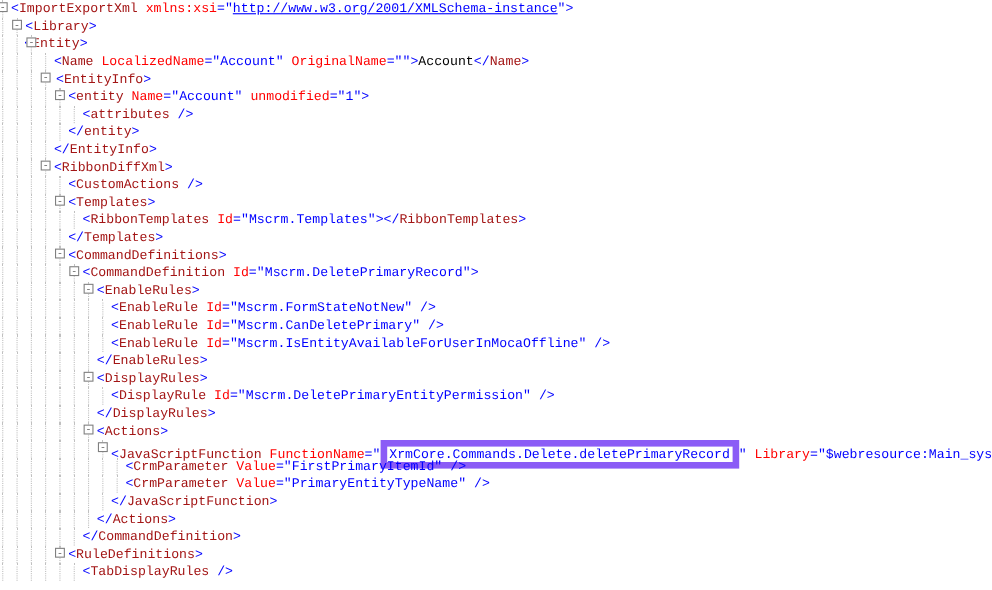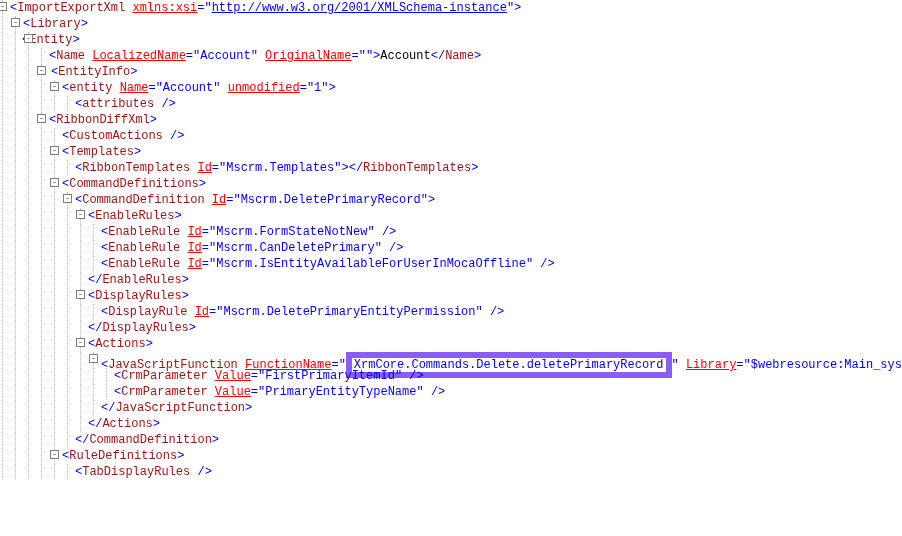--- a/index.html
+++ b/index.html
@@ -20,21 +20,21 @@
     position: relative;
   }
   .guide {
     position: absolute;
     left: 0; top: 0; bottom: 0;
     border-left: 1px dotted #c0c0c0;
     pointer-events: none;
   }
   .punct  { color: #0000ff; }
   .tag    { color: #a31515; }
-  .attr   { color: #ff0000; text-decoration: underline; }
+  .attr   { color: #ff0000; }
   .value  { color: #0000ff; }
   .string-link { color: #0000ff; text-decoration: underline; }
   .text   { color: #000000; }
   .highlight {
     border: 6px solid #8b5cf6;
     padding: 0px 2px;
     display: inline-block;
     line-height: 14px;
   }
   .minus {
@@ -54,24 +54,27 @@
 <body>
 
 <div id="code-container">
     <div class="line"><span class="guide" style="left: 2px;"></span><span class="minus" style="left: -2px;">-</span><span style="margin-left: 8px;"><span class="punct">&lt;</span><span class="tag">ImportExportXml</span><span class="text"> </span><span class="attr">xmlns:xsi</span><span class="punct">=</span><span class="punct">"</span><span class="string-link">http://www.w3.org/2001/XMLSchema-instance</span><span class="punct">"</span><span class="punct">&gt;</span></span></div>
     <div class="line"><span class="guide" style="left: 2px;"></span><span class="guide" style="left: 15px;"></span><span class="minus" style="left: 11px;">-</span><span style="margin-left: 21px;"><span class="punct">&lt;</span><span class="tag">Library</span><span class="punct">&gt;</span></span></div>
     <div class="line"><span class="guide" style="left: 2px;"></span><span class="guide" style="left: 15px;"></span><span class="guide" style="left: 28px;"></span><span class="minus" style="left: 24px;">-</span><span style="margin-left: 20px;"><span class="punct">&lt;</span><span class="tag">Entity</span><span class="punct">&gt;</span></span></div>
     <div class="line"><span class="guide" style="left: 2px;"></span><span class="guide" style="left: 15px;"></span><span class="guide" style="left: 28px;"></span><span class="guide" style="left: 41px;"></span><span style="margin-left: 47px;"><span class="punct">&lt;</span><span class="tag">Name</span><span class="text"> </span><span class="attr">LocalizedName</span><span class="punct">=</span><span class="punct">"</span><span class="value">Account</span><span class="punct">"</span><span class="text"> </span><span class="attr">OriginalName</span><span class="punct">=</span><span class="punct">"</span><span class="punct">"</span><span class="punct">&gt;</span><span class="text">Account</span><span class="punct">&lt;/</span><span class="tag">Name</span><span class="punct">&gt;</span></span></div>
     <div class="line"><span class="guide" style="left: 2px;"></span><span class="guide" style="left: 15px;"></span><span class="guide" style="left: 28px;"></span><span class="guide" style="left: 41px;"></span><span class="minus" style="left: 37px;">-</span><span style="margin-left: 49px;"><span class="punct">&lt;</span><span class="tag">EntityInfo</span><span class="punct">&gt;</span></span></div>
     <div class="line"><span class="guide" style="left: 2px;"></span><span class="guide" style="left: 15px;"></span><span class="guide" style="left: 28px;"></span><span class="guide" style="left: 41px;"></span><span class="guide" style="left: 54px;"></span><span class="minus" style="left: 50px;">-</span><span style="margin-left: 60px;"><span class="punct">&lt;</span><span class="tag">entity</span><span class="text"> </span><span class="attr">Name</span><span class="punct">=</span><span class="punct">"</span><span class="value">Account</span><span class="punct">"</span><span class="text"> </span><span class="attr">unmodified</span><span class="punct">=</span><span class="punct">"</span><span class="value">1</span><span class="punct">"</span><span class="punct">&gt;</span></span></div>
     <div class="line"><span class="guide" style="left: 2px;"></span><span class="guide" style="left: 15px;"></span><span class="guide" style="left: 28px;"></span><span class="guide" style="left: 41px;"></span><span class="guide" style="left: 54px;"></span><span class="guide" style="left: 67px;"></span><span style="margin-left: 73px;"><span class="punct">&lt;</span><span class="tag">attributes</span><span class="text"> </span><span class="punct">/&gt;</span></span></div>
+    <div class="line"><span class="guide" style="left: 2px;"></span><span class="guide" style="left: 15px;"></span><span class="guide" style="left: 28px;"></span><span class="guide" style="left: 41px;"></span><span class="guide" style="left: 54px;"></span><span style="margin-left: 60px;"><span class="punct">&lt;/</span><span class="tag">entity</span><span class="punct">&gt;</span></span></div>
+    <div class="line"><span class="guide" style="left: 2px;"></span><span class="guide" style="left: 15px;"></span><span class="guide" style="left: 28px;"></span><span class="guide" style="left: 41px;"></span><span style="margin-left: 47px;"><span class="punct">&lt;/</span><span class="tag">EntityInfo</span><span class="punct">&gt;</span></span></div>
     <div class="line"><span class="guide" style="left: 2px;"></span><span class="guide" style="left: 15px;"></span><span class="guide" style="left: 28px;"></span><span class="guide" style="left: 41px;"></span><span class="minus" style="left: 37px;">-</span><span style="margin-left: 47px;"><span class="punct">&lt;</span><span class="tag">RibbonDiffXml</span><span class="punct">&gt;</span></span></div>
     <div class="line"><span class="guide" style="left: 2px;"></span><span class="guide" style="left: 15px;"></span><span class="guide" style="left: 28px;"></span><span class="guide" style="left: 41px;"></span><span class="guide" style="left: 54px;"></span><span style="margin-left: 60px;"><span class="punct">&lt;</span><span class="tag">CustomActions</span><span class="text"> </span><span class="punct">/&gt;</span></span></div>
     <div class="line"><span class="guide" style="left: 2px;"></span><span class="guide" style="left: 15px;"></span><span class="guide" style="left: 28px;"></span><span class="guide" style="left: 41px;"></span><span class="guide" style="left: 54px;"></span><span class="minus" style="left: 50px;">-</span><span style="margin-left: 60px;"><span class="punct">&lt;</span><span class="tag">Templates</span><span class="punct">&gt;</span></span></div>
     <div class="line"><span class="guide" style="left: 2px;"></span><span class="guide" style="left: 15px;"></span><span class="guide" style="left: 28px;"></span><span class="guide" style="left: 41px;"></span><span class="guide" style="left: 54px;"></span><span class="guide" style="left: 67px;"></span><span style="margin-left: 73px;"><span class="punct">&lt;</span><span class="tag">RibbonTemplates</span><span class="text"> </span><span class="attr">Id</span><span class="punct">=</span><span class="punct">"</span><span class="value">Mscrm.Templates</span><span class="punct">"</span><span class="punct">&gt;&lt;/</span><span class="tag">RibbonTemplates</span><span class="punct">&gt;</span></span></div>
+    <div class="line"><span class="guide" style="left: 2px;"></span><span class="guide" style="left: 15px;"></span><span class="guide" style="left: 28px;"></span><span class="guide" style="left: 41px;"></span><span class="guide" style="left: 54px;"></span><span style="margin-left: 60px;"><span class="punct">&lt;/</span><span class="tag">Templates</span><span class="punct">&gt;</span></span></div>
     <div class="line"><span class="guide" style="left: 2px;"></span><span class="guide" style="left: 15px;"></span><span class="guide" style="left: 28px;"></span><span class="guide" style="left: 41px;"></span><span class="guide" style="left: 54px;"></span><span class="minus" style="left: 50px;">-</span><span style="margin-left: 60px;"><span class="punct">&lt;</span><span class="tag">CommandDefinitions</span><span class="punct">&gt;</span></span></div>
     <div class="line"><span class="guide" style="left: 2px;"></span><span class="guide" style="left: 15px;"></span><span class="guide" style="left: 28px;"></span><span class="guide" style="left: 41px;"></span><span class="guide" style="left: 54px;"></span><span class="guide" style="left: 67px;"></span><span class="minus" style="left: 63px;">-</span><span style="margin-left: 73px;"><span class="punct">&lt;</span><span class="tag">CommandDefinition</span><span class="text"> </span><span class="attr">Id</span><span class="punct">=</span><span class="punct">"</span><span class="value">Mscrm.DeletePrimaryRecord</span><span class="punct">"</span><span class="punct">&gt;</span></span></div>
     <div class="line"><span class="guide" style="left: 2px;"></span><span class="guide" style="left: 15px;"></span><span class="guide" style="left: 28px;"></span><span class="guide" style="left: 41px;"></span><span class="guide" style="left: 54px;"></span><span class="guide" style="left: 67px;"></span><span class="guide" style="left: 80px;"></span><span class="minus" style="left: 76px;">-</span><span style="margin-left: 86px;"><span class="punct">&lt;</span><span class="tag">EnableRules</span><span class="punct">&gt;</span></span></div>
     <div class="line"><span class="guide" style="left: 2px;"></span><span class="guide" style="left: 15px;"></span><span class="guide" style="left: 28px;"></span><span class="guide" style="left: 41px;"></span><span class="guide" style="left: 54px;"></span><span class="guide" style="left: 67px;"></span><span class="guide" style="left: 80px;"></span><span class="guide" style="left: 93px;"></span><span style="margin-left: 99px;"><span class="punct">&lt;</span><span class="tag">EnableRule</span><span class="text"> </span><span class="attr">Id</span><span class="punct">=</span><span class="punct">"</span><span class="value">Mscrm.FormStateNotNew</span><span class="punct">"</span><span class="text"> </span><span class="punct">/&gt;</span></span></div>
     <div class="line"><span class="guide" style="left: 2px;"></span><span class="guide" style="left: 15px;"></span><span class="guide" style="left: 28px;"></span><span class="guide" style="left: 41px;"></span><span class="guide" style="left: 54px;"></span><span class="guide" style="left: 67px;"></span><span class="guide" style="left: 80px;"></span><span class="guide" style="left: 93px;"></span><span style="margin-left: 99px;"><span class="punct">&lt;</span><span class="tag">EnableRule</span><span class="text"> </span><span class="attr">Id</span><span class="punct">=</span><span class="punct">"</span><span class="value">Mscrm.CanDeletePrimary</span><span class="punct">"</span><span class="text"> </span><span class="punct">/&gt;</span></span></div>
     <div class="line"><span class="guide" style="left: 2px;"></span><span class="guide" style="left: 15px;"></span><span class="guide" style="left: 28px;"></span><span class="guide" style="left: 41px;"></span><span class="guide" style="left: 54px;"></span><span class="guide" style="left: 67px;"></span><span class="guide" style="left: 80px;"></span><span class="guide" style="left: 93px;"></span><span style="margin-left: 99px;"><span class="punct">&lt;</span><span class="tag">EnableRule</span><span class="text"> </span><span class="attr">Id</span><span class="punct">=</span><span class="punct">"</span><span class="value">Mscrm.IsEntityAvailableForUserInMocaOffline</span><span class="punct">"</span><span class="text"> </span><span class="punct">/&gt;</span></span></div>
     <div class="line"><span class="guide" style="left: 2px;"></span><span class="guide" style="left: 15px;"></span><span class="guide" style="left: 28px;"></span><span class="guide" style="left: 41px;"></span><span class="guide" style="left: 54px;"></span><span class="guide" style="left: 67px;"></span><span class="guide" style="left: 80px;"></span><span style="margin-left: 86px;"><span class="punct">&lt;/</span><span class="tag">EnableRules</span><span class="punct">&gt;</span></span></div>
     <div class="line"><span class="guide" style="left: 2px;"></span><span class="guide" style="left: 15px;"></span><span class="guide" style="left: 28px;"></span><span class="guide" style="left: 41px;"></span><span class="guide" style="left: 54px;"></span><span class="guide" style="left: 67px;"></span><span class="guide" style="left: 80px;"></span><span class="minus" style="left: 76px;">-</span><span style="margin-left: 86px;"><span class="punct">&lt;</span><span class="tag">DisplayRules</span><span class="punct">&gt;</span></span></div>
     <div class="line"><span class="guide" style="left: 2px;"></span><span class="guide" style="left: 15px;"></span><span class="guide" style="left: 28px;"></span><span class="guide" style="left: 41px;"></span><span class="guide" style="left: 54px;"></span><span class="guide" style="left: 67px;"></span><span class="guide" style="left: 80px;"></span><span class="guide" style="left: 93px;"></span><span style="margin-left: 99px;"><span class="punct">&lt;</span><span class="tag">DisplayRule</span><span class="text"> </span><span class="attr">Id</span><span class="punct">=</span><span class="punct">"</span><span class="value">Mscrm.DeletePrimaryEntityPermission</span><span class="punct">"</span><span class="text"> </span><span class="punct">/&gt;</span></span></div>
     <div class="line"><span class="guide" style="left: 2px;"></span><span class="guide" style="left: 15px;"></span><span class="guide" style="left: 28px;"></span><span class="guide" style="left: 41px;"></span><span class="guide" style="left: 54px;"></span><span class="guide" style="left: 67px;"></span><span class="guide" style="left: 80px;"></span><span style="margin-left: 86px;"><span class="punct">&lt;/</span><span class="tag">DisplayRules</span><span class="punct">&gt;</span></span></div>

